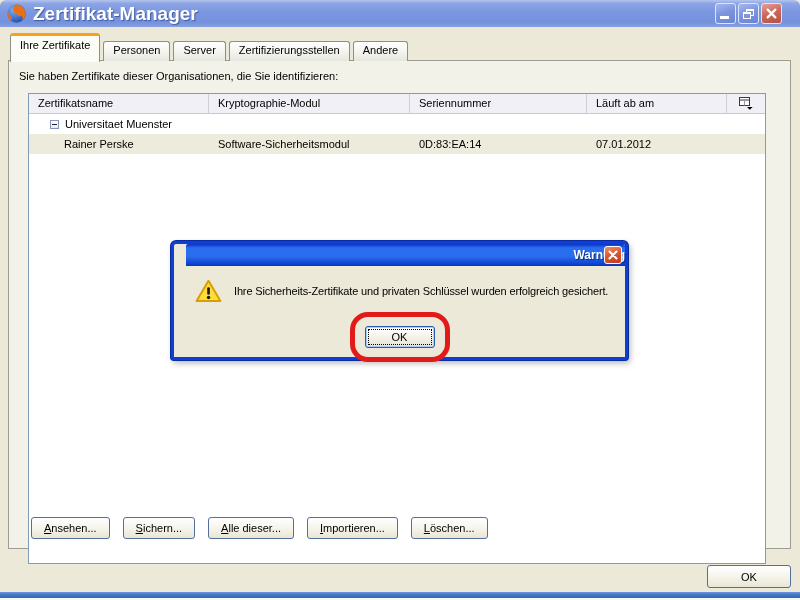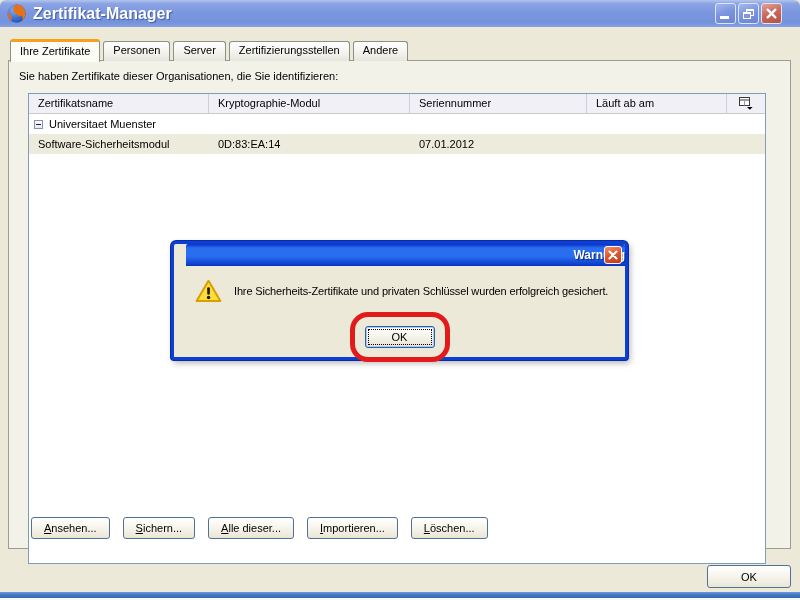--- a/index.html
+++ b/index.html
@@ -16,21 +16,21 @@
 
   
   .titlebar {
     position: absolute; left: 0; top: 0; right: 0; height: 27px;
     background: linear-gradient(180deg, #B3C4EC 0%, #8AA3E4 14%, #7C97E0 45%, #7491DC 82%, #86A0E2 100%);
     border-radius: 6px 6px 0 0;
     display: flex; align-items: center;
   }
   .titlebar .app-icon { width: 21px; height: 21px; margin: 0 6px 0 6px; flex: 0 0 auto; }
   .titlebar .title {
-    color: #fff; font-weight: bold; font-size: 16px;
+    color: #fff; font-weight: bold; font-size: 19px;
     text-shadow: 1px 1px 1px rgba(20,40,110,0.55);
     white-space: nowrap;
   }
   .win-controls { position: absolute; right: 18px; top: 3px; display: flex; gap: 2px; }
   .win-btn {
     width: 21px; height: 21px; border-radius: 3px;
     border: 1px solid #DCE6F8;
     display: flex; align-items: center; justify-content: center;
     position: relative;
   }
@@ -53,21 +53,21 @@
     display: flex; align-items: flex-end; z-index: 3;
   }
   .tab {
     height: 20px; line-height: 17px; padding: 0 9px;
     background: linear-gradient(180deg, #FEFEFE, #F2F2ED 60%, #E6E6DE);
     border: 1px solid #8E8E85; border-bottom: none;
     border-radius: 3px 3px 0 0;
     margin-right: 3px; white-space: nowrap;
   }
   .tab.active {
-    height: 23px; line-height: 18px;
+    height: 29px; line-height: 18px;
     background: #FCFCF7;
     border-top: 3px solid #F9A11B;
     position: relative; z-index: 4; margin-bottom: -1px;
   }
 
   
   .panel {
     position: absolute; left: 8px; right: 9px; top: 60px; height: 489px;
     background: #F3F2E8;
     border: 1px solid #9C9C90;
@@ -87,21 +87,21 @@
   }
   .th {
     line-height: 19px; padding-left: 9px;
     border-right: 1px solid #CFCFDA;
     white-space: nowrap; overflow: hidden;
   }
   .th.picker { border-right: none; padding: 0; display: flex; align-items: center; justify-content: center; }
   .trow { display: grid; grid-template-columns: 180px 201px 177px 140px 1fr; height: 20px; line-height: 20px; }
   .trow.selected { background: #EDEBDC; }
   .cell { white-space: nowrap; overflow: hidden; }
-  .cell.name-group { display: flex; align-items: center; padding-left: 5px; }
+  .cell.name-group { display: flex; align-items: center; padding-left: 5px; margin-left: 16px; }
   .expander {
     width: 9px; height: 9px; flex: 0 0 auto;
     border: 1px solid #8592BD; background: linear-gradient(180deg,#FFFFFF,#E9E9F2);
     position: relative; margin-right: 6px;
   }
   .expander .minus { position: absolute; left: 1px; top: 3px; width: 5px; height: 1px; background: #222; }
   .cell.name-child { padding-left: 35px; }
   .cell.mod { padding-left: 9px; }
   .cell.ser { padding-left: 9px; }
   .cell.exp { padding-left: 9px; }
@@ -242,20 +242,21 @@
               <span class="minus"></span>
             </span>
           <span>Universitaet Muenster</span>
         </div>
         <div class="cell"></div>
           <div class="cell"></div>
           <div class="cell"></div>
           <div class="cell"></div>
       </div>
       <div class="trow selected">
+        <div class="cell name-child">Rainer Perske</div>
         <div class="cell mod">Software-Sicherheitsmodul</div>
         <div class="cell ser">0D:83:EA:14</div>
         <div class="cell exp">07.01.2012</div>
         <div class="cell"></div>
       </div>
     </div>
 
     <div class="action-bar">
       <button class="xp-btn"><span class="ak">A</span><span>nsehen...</span></button>
       <button class="xp-btn"><span class="ak">S</span><span>ichern...</span></button>

